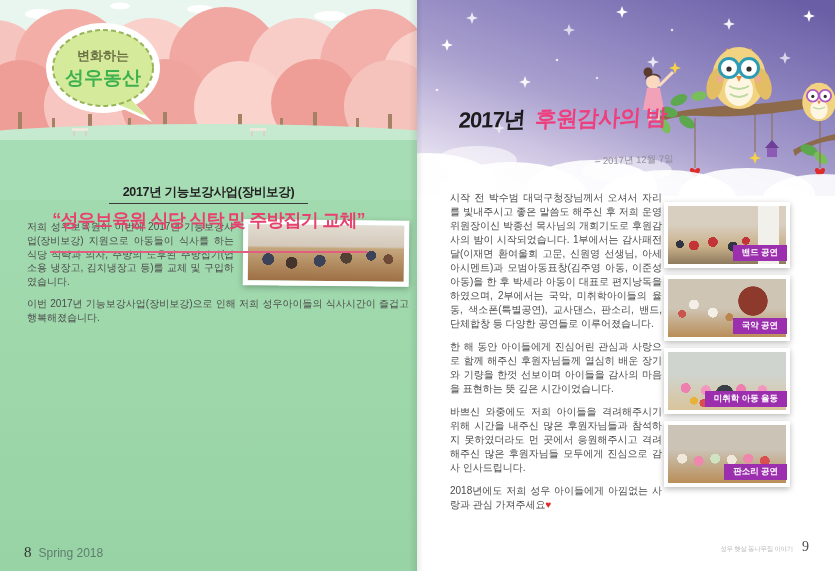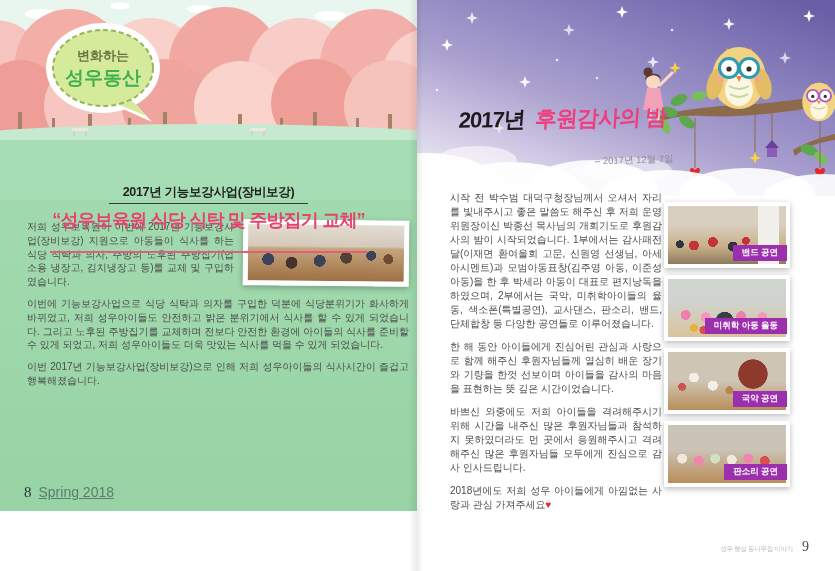--- a/index.html
+++ b/index.html
@@ -1,20 +1,20 @@
 <!DOCTYPE html>
 <html><head>
 <meta charset="utf-8">
 <style>
   * { margin:0; padding:0; box-sizing:border-box; }
   body { font-family:"Liberation Sans", sans-serif; background:#ffffff; }
   .spread { position:relative; width:835px; height:571px; overflow:hidden; background:#fff; }
 
   
-  .page-left { position:absolute; left:0; top:0; width:417px; height:511px;
+  .page-left { position:absolute; left:0; top:0; width:417px; height:571px;
     background:linear-gradient(180deg,#a7ddb4 0%,#9ed8ab 60%,#97d3a4 100%); }
   .lp-illu { position:absolute; left:0; top:0; width:417px; height:200px; }
   .lp-titles { position:absolute; top:136px; left:0; width:417px; text-align:center; z-index:3; }
   .lp-subtitle { display:inline-block; font-size:12.5px; font-weight:700; color:#222;
     border-bottom:1.5px solid #3a3a3a; padding:0 14px 2px; letter-spacing:-0.3px;margin-top:48px; }
   .lp-title { display:inline-block; margin-top:4px; font-size:18px; font-weight:800; color:#e8416f;
     border-bottom:2px solid #e45c7f; padding:0 2px 19px; letter-spacing:-0.8px; }
   .lp-body { position:absolute; left:27px; top:220px; width:382px; font-size:10px; line-height:1.38;
     color:#4c4c4c; text-align:justify; z-index:2; }
   .lp-body p { margin-bottom:8px; }
@@ -43,21 +43,21 @@
   .ba-after { left:224px; top:6px; width:172px; height:100px; transform:rotate(.8deg); }
   .ba-badge { position:absolute; top:-14px; left:-14px; width:34px; height:34px; border-radius:50%;
     background:#fff; color:#1b8fa0; font-size:9px; font-weight:700; display:flex; align-items:center;
     justify-content:center; box-shadow:0 2px 4px rgba(0,0,0,.25); letter-spacing:-0.5px; }
   .ba-arrow { position:absolute; left:194px; top:52px; display:flex; align-items:center; }
   .ba-arrow .bar { width:12px; height:10px; background:#1b8fa0; }
   .ba-arrow .head { width:0; height:0; border-left:12px solid #1b8fa0;
     border-top:10px solid transparent; border-bottom:10px solid transparent; }
   .lp-footer { position:absolute; left:24px; bottom:10px; display:flex; align-items:baseline; z-index:3; }
   .lp-page-num { font-family:"Liberation Serif", serif; font-size:15px; color:#333; }
-  .lp-footer-label { font-size:14px; color:#5f7d6e; margin-left:7px;text-decoration:underline; }
+  .lp-footer-label { font-size:12px; color:#5f7d6e; margin-left:7px; }
 
   
   .spine { position:absolute; left:409px; top:0; width:14px; height:571px; z-index:4;
     background:linear-gradient(to right, rgba(0,0,0,0) 0%, rgba(0,0,0,.08) 55%, rgba(255,255,255,0) 100%); }
 
   
   .page-right { position:absolute; left:417px; top:0; width:418px; height:571px; background:#fff; }
   .rp-header { position:absolute; left:0; top:0; width:418px; height:196px; overflow:hidden; }
   .rp-title { position:absolute; left:42px; top:104px; z-index:3; font-size:22px; font-weight:800;
     letter-spacing:-1px; transform:skewX(-5deg) rotate(-1deg); white-space:nowrap; }
@@ -178,21 +178,20 @@
     </div>
 
     <div class="lp-titles">
       <div><span class="lp-subtitle">2017년 기능보강사업(장비보강)</span></div>
       <div><span class="lp-title">“성우보육원 식당 식탁 및 주방집기 교체”</span></div>
     </div>
 
     <div class="lp-body">
       <div class="lp-photo ph ph-dining"></div>
       <p>저희 성우보육원이 이번에 2017년 기능보강사업(장비보강) 지원으로 아동들이 식사를 하는 식당 식탁과 의자, 주방의 노후된 주방집기(업소용 냉장고, 김치냉장고 등)를 교체 및 구입하였습니다.</p>
-      <p>이번에 기능보강사업으로 식당 식탁과 의자를 구입한 덕분에 식당분위기가 화사하게 바뀌었고, 저희 성우아이들도 안전하고 밝은 분위기에서 식사를 할 수 있게 되었습니다. 그리고 노후된 주방집기를 교체하며 전보다 안전한 환경에 아이들의 식사를 준비할 수 있게 되었고, 저희 성우아이들도 더욱 맛있는 식사를 먹을 수 있게 되었습니다.</p>
       <p>이번 2017년 기능보강사업(장비보강)으로 인해 저희 성우아이들의 식사시간이 즐겁고 행복해졌습니다.</p>
     </div>
 
 
     <div class="lp-footer">
       <span class="lp-page-num">8</span>
       <span class="lp-footer-label">Spring 2018</span>
     </div>
   </div>
 
@@ -323,25 +322,25 @@
       <p>시작 전 박수범 대덕구청장님께서 오셔서 자리를 빛내주시고 좋은 말씀도 해주신 후 저희 운영위원장이신 박종선 목사님의 개회기도로 후원감사의 밤이 시작되었습니다. 1부에서는 감사패전달(이재면 환여울회 고문, 신원영 선생님, 아세아시멘트)과 모범아동표창(김주영 아동, 이준성아동)을 한 후 박세라 아동이 대표로 편지낭독을 하였으며, 2부에서는 국악, 미취학아이들의 율동, 색소폰(특별공연), 교사댄스, 판소리, 밴드, 단체합창 등 다양한 공연들로 이루어졌습니다.</p>
       <p>한 해 동안 아이들에게 진심어린 관심과 사랑으로 함께 해주신 후원자님들께 열심히 배운 장기와 기량을 한껏 선보이며 아이들을 감사의 마음을 표현하는 뜻 깊은 시간이었습니다.</p>
       <p>바쁘신 와중에도  저희 아이들을 격려해주시기 위해 시간을 내주신 많은 후원자님들과 참석하지 못하였더라도 먼 곳에서 응원해주시고 격려해주신 많은 후원자님들 모두에게 진심으로 감사 인사드립니다.</p>
       <p><span>2018년에도 저희 성우 아이들에게 아낌없는 사랑과 관심 가져주세요</span><span class="heart">♥</span></p>
     </div>
 
     <div class="rp-photos">
       <div class="rp-photo ph ph-band">
         <span class="rp-cap">밴드 공연</span>
       </div>
+      <div class="rp-photo ph ph-gugak">
+        <span class="rp-cap">국악 공연</span>
+      </div>
       <div class="rp-photo ph ph-dance">
         <span class="rp-cap">미취학 아동 율동</span>
-      </div>
-      <div class="rp-photo ph ph-gugak">
-        <span class="rp-cap">국악 공연</span>
       </div>
       <div class="rp-photo ph ph-pansori">
         <span class="rp-cap">판소리 공연</span>
       </div>
     </div>
 
     <div class="rp-footer">
       <span class="rp-footer-label">성우 햇살 동나무집 이야기</span>
       <span class="rp-page-num">9</span>
     </div>

